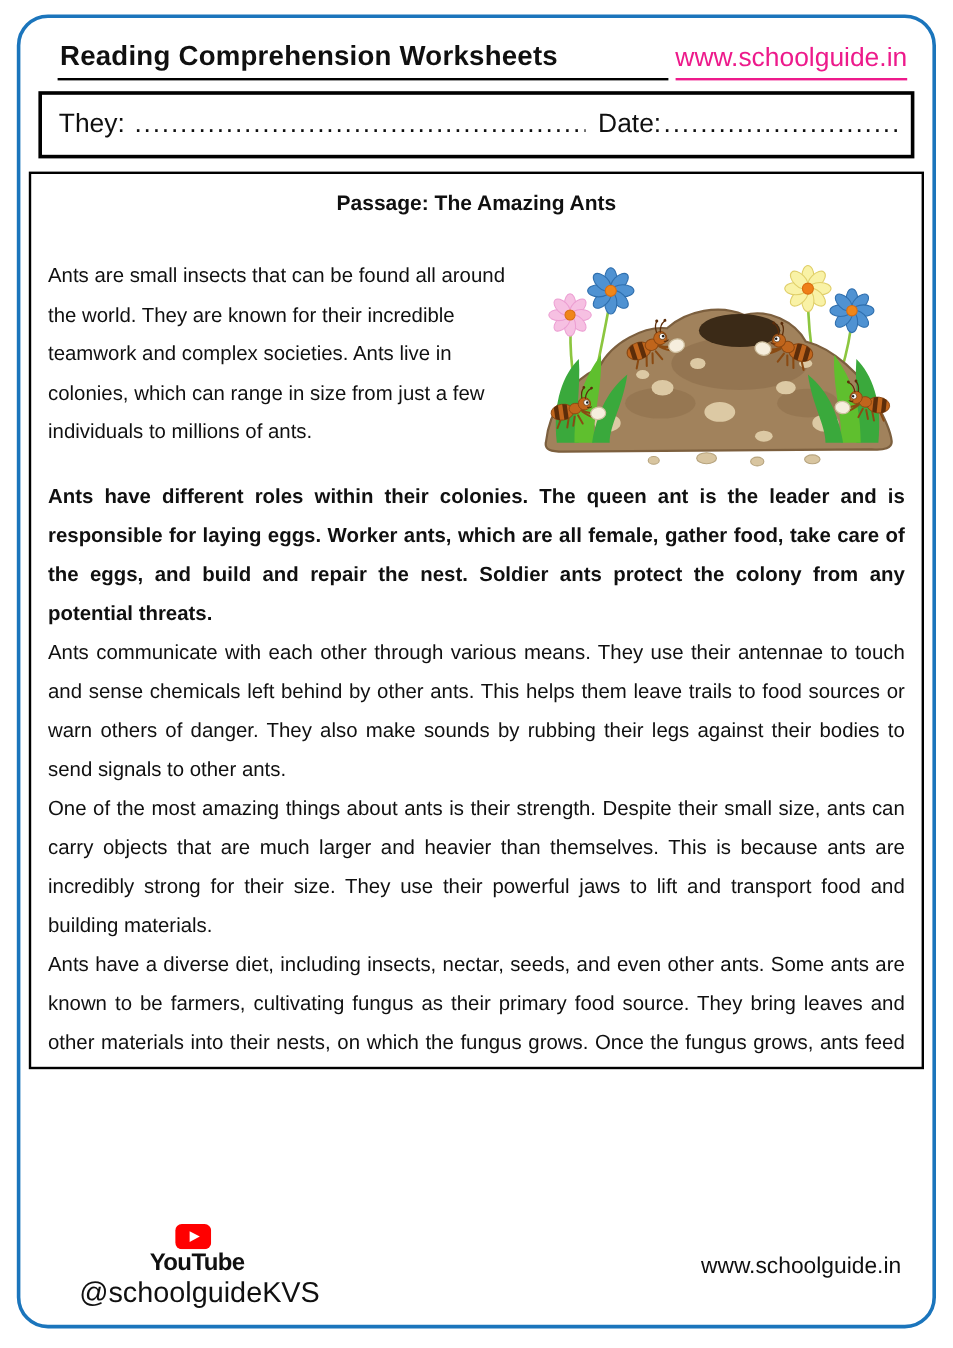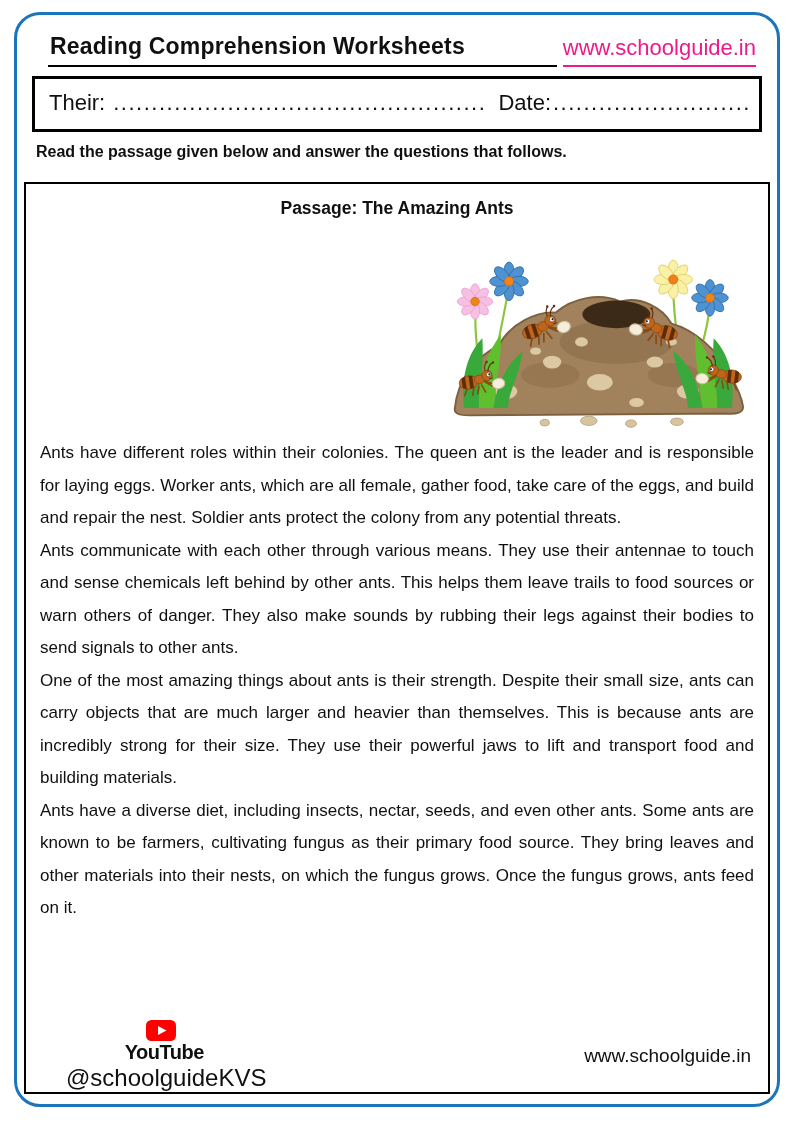--- a/index.html
+++ b/index.html
@@ -43,52 +43,51 @@
     border:3px solid #000;margin:9px 8px 0 8px;padding:11px 10px 13px 14px;
     font-size:22px;display:flex;align-items:baseline;white-space:nowrap;overflow:hidden;
   }
   .nb-dots{letter-spacing:1.5px;overflow:hidden;}
   .nb-dots-name{flex:1;margin:0 10px 0 8px;}
   .nb-label-date{margin-right:2px;}
   .nb-dots-date{width:196px;}
   
   .instruction{font-size:16px;font-weight:bold;margin:11px 6px 0 12px;}
   
-  .passage-box{border:2px solid #000;margin:21px 0 0 0;padding:8px 14px 4px 14px;height:912px;overflow:hidden;}
+  .passage-box{border:2px solid #000;margin:11px 0 0 0;padding:8px 14px 4px 14px;height:748px;overflow:hidden;}
   .passage-title{text-align:center;font-weight:bold;font-size:17.5px;margin:6px 0 0 0;}
   .passage-body{margin-top:34px;}
   .hill-img{float:right;width:312px;height:176px;margin:0 0 8px 12px;}
   p.para{margin:0;font-size:17px;line-height:32.5px;}
   p.para.j{text-align:justify;}
-  p.para.clr{clear:both;}
+  p.para.clr{clear:both;font-weight:bold;}
   
   .footer{position:absolute;left:38px;right:26px;bottom:12px;display:flex;align-items:center;}
   .yt-badge{display:flex;align-items:center;cursor:pointer;flex-direction:column;}
   .yt-label{font-size:20px;font-weight:bold;margin-left:7px;letter-spacing:-0.5px;}
   .yt-handle{font-size:24px;margin-left:11px;}
   .footer-site{margin-left:auto;font-size:19px;}
 </style>
 </head>
 <body>
 
 <div class="page">
 
   <div class="header-row">
     <span class="header-title">Reading Comprehension Worksheets</span>
     <a class="header-link">www.schoolguide.in</a>
   </div>
 
   <div class="name-box">
-    <span class="nb-label">Their:</span>
+    <span class="nb-label">They:</span>
     <span class="nb-dots nb-dots-name">................................................................................................</span>
     <span class="nb-label nb-label-date">Date:</span>
     <span class="nb-dots nb-dots-date">................................................................</span>
   </div>
 
-  <div class="instruction">Read the passage given below and answer the questions that follows.</div>
 
   <div class="passage-box">
     <div class="passage-title">Passage: The Amazing Ants</div>
 
     <div class="passage-body">
 
       <svg class="hill-img" viewBox="0 0 340 190" aria-hidden="true">
         <defs>
           <clipPath id="abClip">
               <ellipse cx="-16" cy="-2" rx="13" ry="9"></ellipse>
@@ -174,20 +173,21 @@
         <use href="#ant" transform="translate(42,140) rotate(-8) scale(0.8)"></use>
         <use href="#ant" transform="translate(232,84) scale(-0.85,0.85) rotate(-16)"></use>
         <use href="#ant" transform="translate(303,134) scale(-0.8,0.8) rotate(-6)"></use>
 
         <ellipse cx="160" cy="182" rx="9" ry="5" fill="#d8c5a0" stroke="#b7a47e"></ellipse>
         <ellipse cx="206" cy="185" rx="6" ry="4" fill="#d8c5a0" stroke="#b7a47e"></ellipse>
         <ellipse cx="112" cy="184" rx="5" ry="3.5" fill="#d8c5a0" stroke="#b7a47e"></ellipse>
         <ellipse cx="256" cy="183" rx="7" ry="4" fill="#d8c5a0" stroke="#b7a47e"></ellipse>
       </svg>
 
+      <p class="para">Ants are small insects that can be found all around the world. They are known for their incredible teamwork and complex societies. Ants live in colonies, which can range in size from just a few individuals to millions of ants.</p>
       <p class="para j clr">Ants have different roles within their colonies. The queen ant is the leader and is responsible for laying eggs. Worker ants, which are all female, gather food, take care of the eggs, and build and repair the nest. Soldier ants protect the colony from any potential threats.</p>
       <p class="para j">Ants communicate with each other through various means. They use their antennae to touch and sense chemicals left behind by other ants. This helps them leave trails to food sources or warn others of danger. They also make sounds by rubbing their legs against their bodies to send signals to other ants.</p>
       <p class="para j">One of the most amazing things about ants is their strength. Despite their small size, ants can carry objects that are much larger and heavier than themselves. This is because ants are incredibly strong for their size. They use their powerful jaws to lift and transport food and building materials.</p>
       <p class="para j">Ants have a diverse diet, including insects, nectar, seeds, and even other ants. Some ants are known to be farmers, cultivating fungus as their primary food source. They bring leaves and other materials into their nests, on which the fungus grows. Once the fungus grows, ants feed on it.</p>
     </div>
   </div>
 
   <div class="footer">
     <span class="yt-badge">
       <svg width="30" height="21" viewBox="0 0 30 21">

